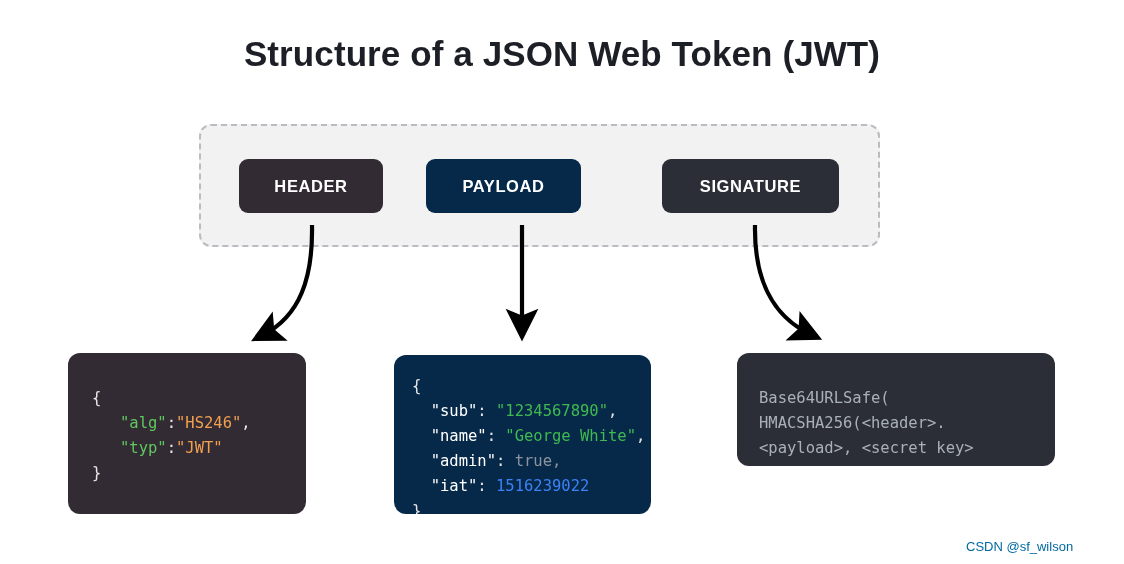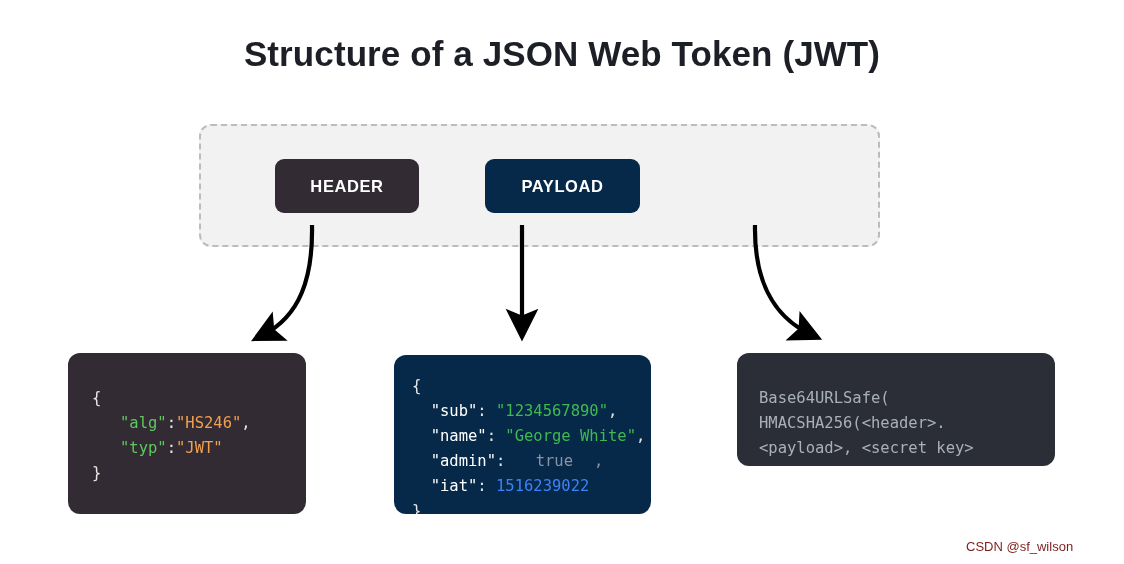--- a/index.html
+++ b/index.html
@@ -52,29 +52,28 @@
     top: 159px;
     height: 54px;
     border-radius: 9px;
     display: flex;
     align-items: center;
     justify-content: center;
     color: #ffffff;
     font-size: 16.5px;
     font-weight: bold;
     letter-spacing: 0.6px;
-    margin-left: 36px;
   }
   #pill-header {
     left: 239px;
     width: 144px;
     background: #332b33;
   }
   #pill-payload {
-    left: 449px;
+    left: 426px;
     width: 155px;
     background: #06294a;
   }
   #pill-signature {
     left: 662px;
     width: 177px;
     background: #2b2e36;
   }
 
   
@@ -121,48 +120,51 @@
     height: 113px;
     background: #2b2e36;
     padding: 33px 0 0 22px;
   }
 
   .tok-punct  { color: #e6e6e6; }
   .tok-key-g  { color: #5fc75f; }
   .tok-key-w  { color: #ffffff; }
   .tok-str-o  { color: #f0a050; }
   .tok-str-g  { color: #3fb950; }
-  .tok-bool   { color: #8b949e; margin-left: 21px; }
+  .tok-bool   { color: #8b949e; }
   .tok-num    { color: #3b82f6; }
   .tok-plain  { color: #a9b0ba; }
 
   
   #watermark {
     position: absolute;
     left: 966px;
     top: 539px;
     font-size: 13px;
-    color: #7f1d1d;
+    color: #0369a1;
     font-family: "Liberation Sans", sans-serif;
   }
 </style>
 </head>
 <body>
 
 <div id="canvas">
 
   <div id="page-title">Structure of a JSON Web Token (JWT)</div>
 
   <div id="token-container"></div>
 
   <div class="part-pill" id="pill-header">
     <span>HEADER</span>
   </div>
   <div class="part-pill" id="pill-payload">
     <span>PAYLOAD</span>
+  </div>
+  <div class="part-pill" id="pill-signature">
+    <span>SIGNATURE</span>
   </div>
 
   <svg id="arrows" viewBox="0 0 1124 564">
     <defs>
       <marker id="ah" markerWidth="9" markerHeight="9" refX="5.2" refY="4.5" orient="auto" markerUnits="strokeWidth">
         <path d="M0.6,0.6 L8.4,4.5 L0.6,8.4 L2.2,4.5 Z" fill="#000000"></path>
       </marker>
     </defs>
     <path d="M312,225 C313,278 300,316 263,335" stroke="#000000" stroke-width="4.2" fill="none" marker-end="url(#ah)"></path>
     <path d="M522,225 L522,328" stroke="#000000" stroke-width="4.2" fill="none" marker-end="url(#ah)"></path>

